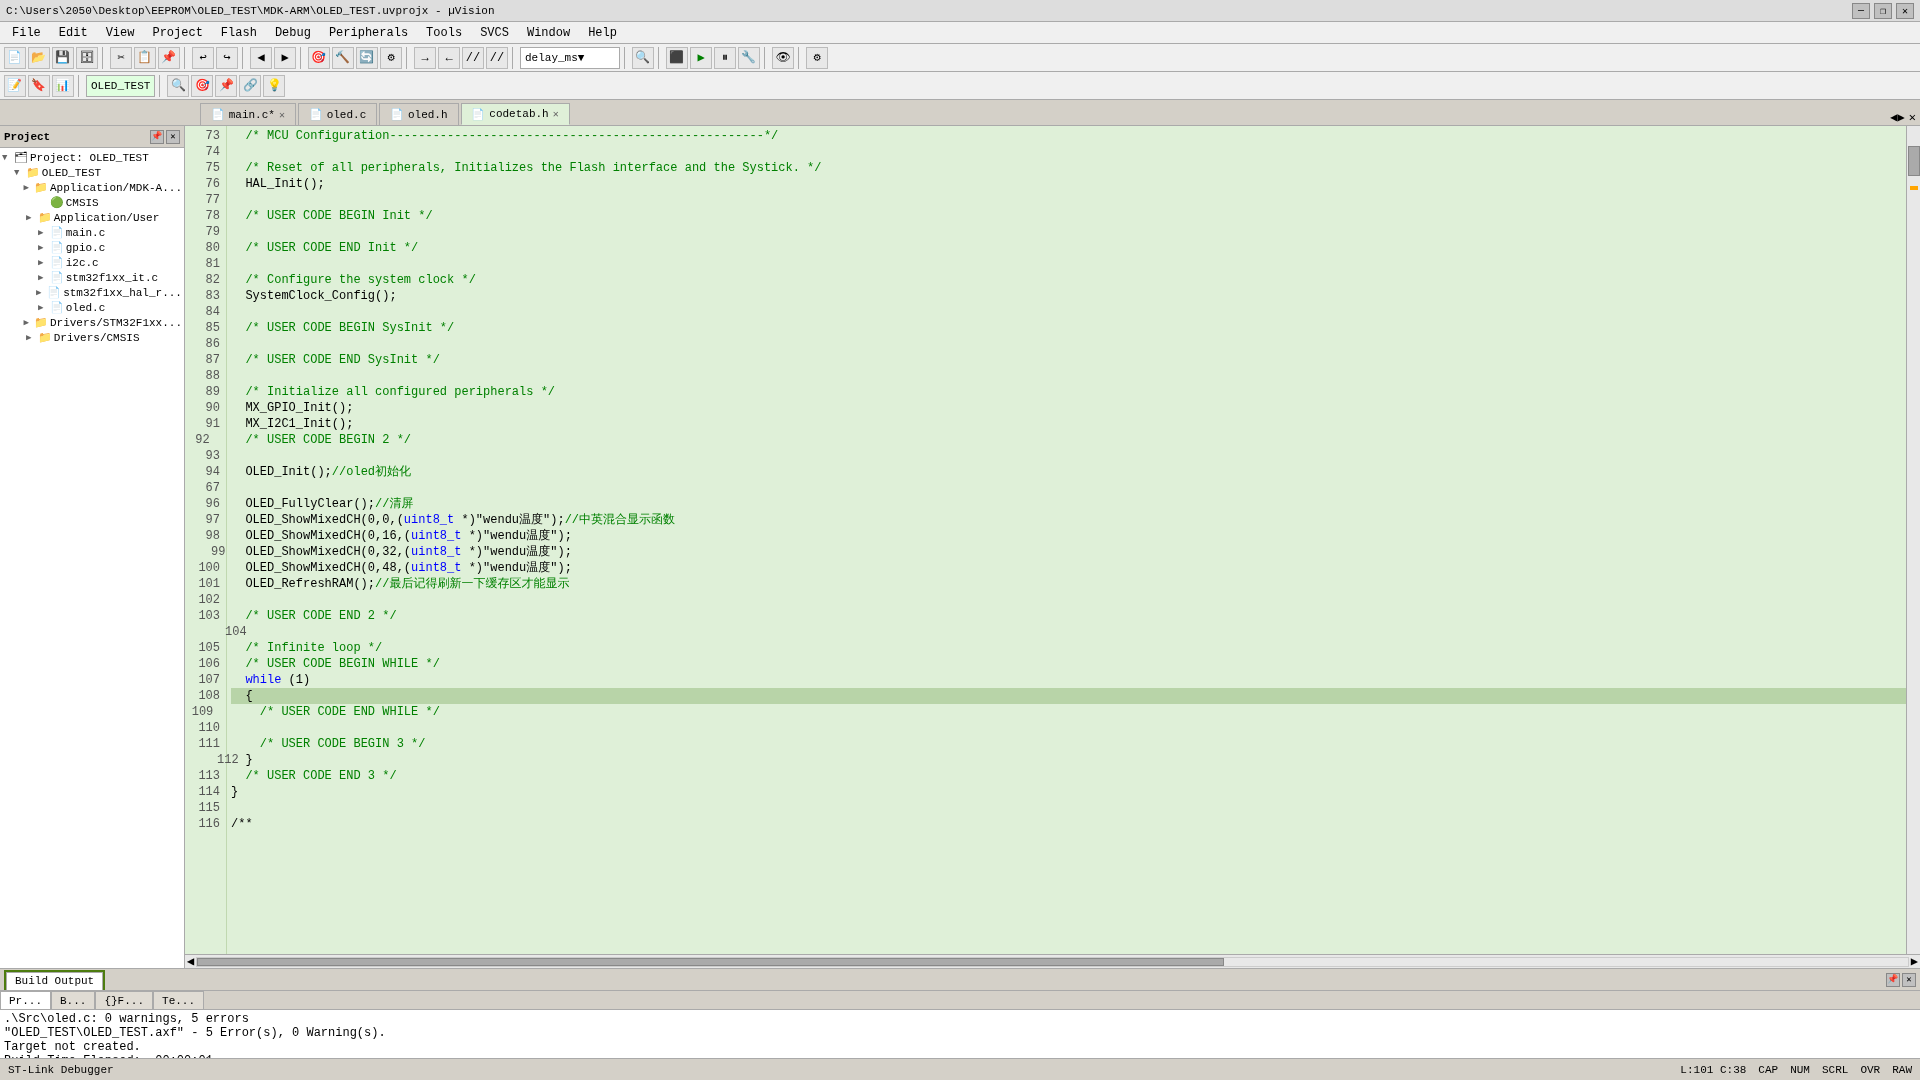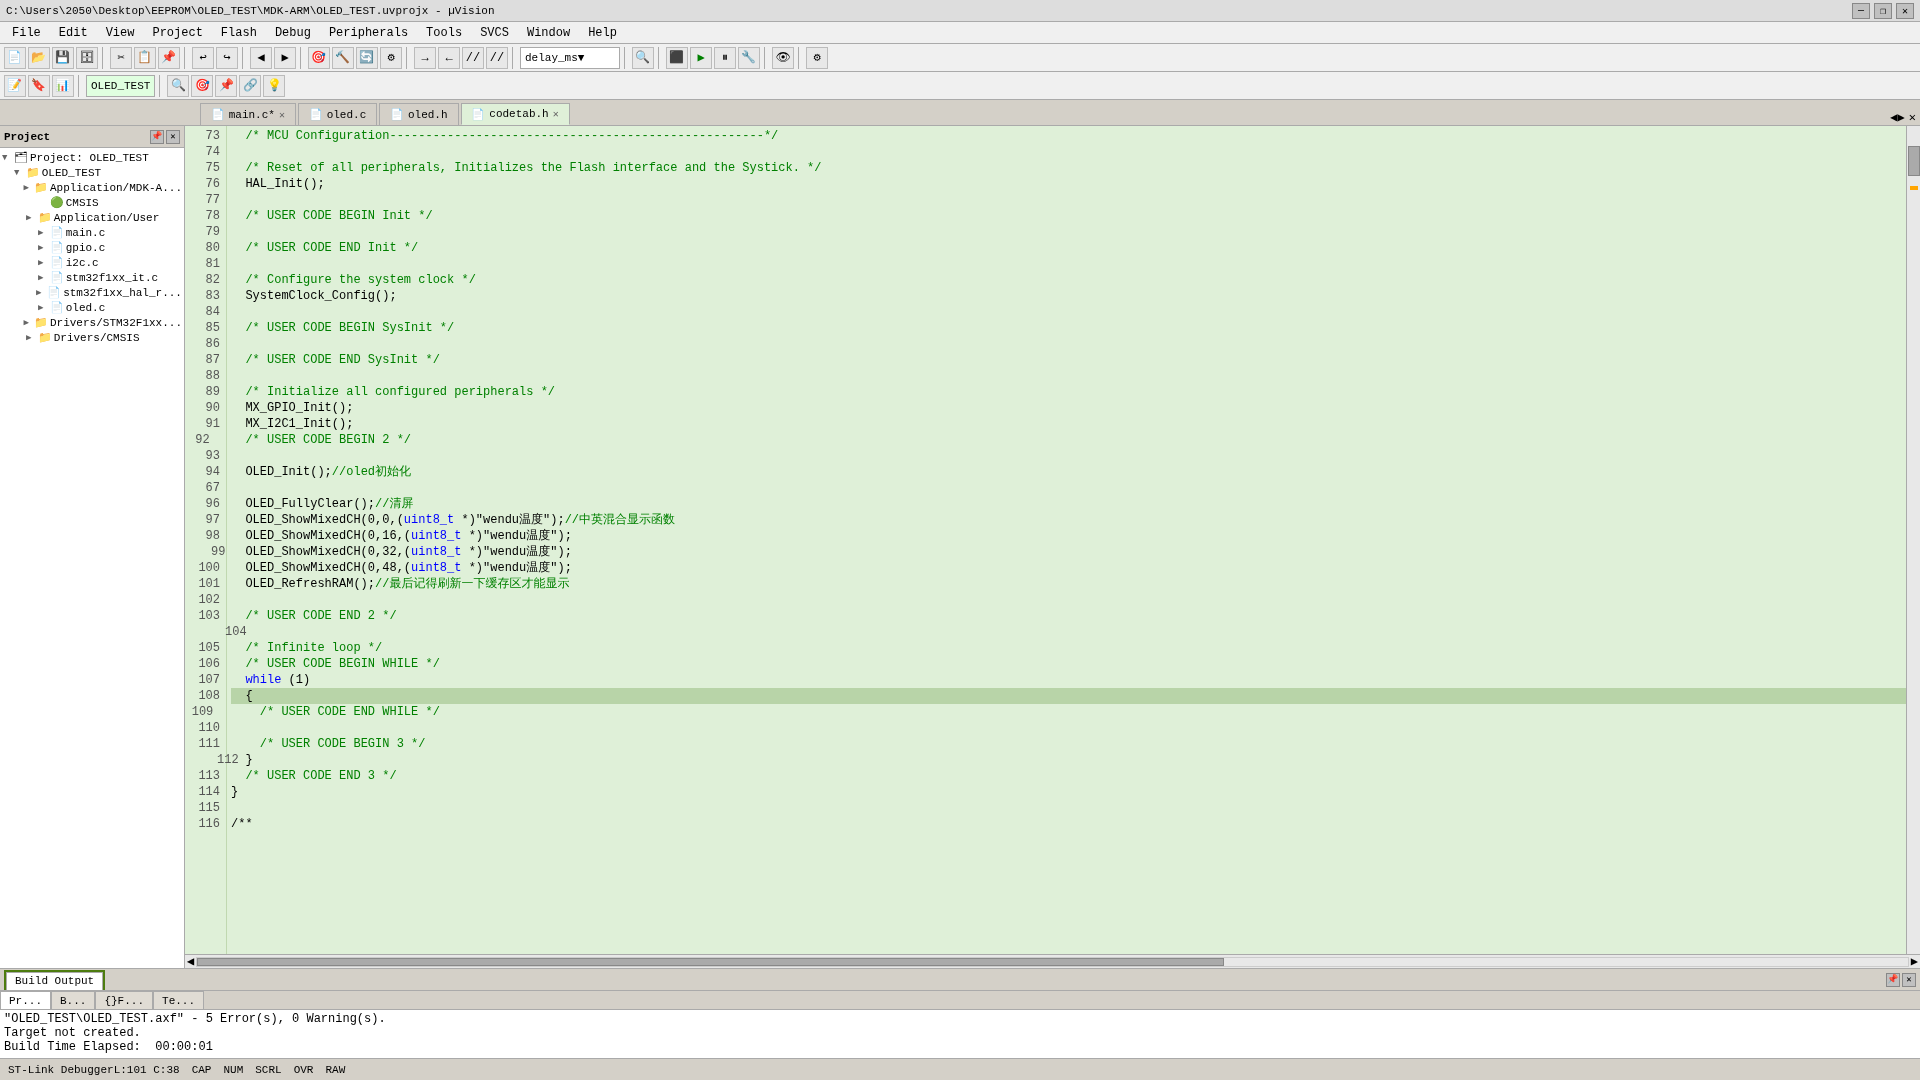--- a/index.html
+++ b/index.html
@@ -187,20 +187,21 @@
       white-space: pre;
     }
 
     
     #status-bar {
       height: 22px;
       background: #d4d0c8;
       border-top: 1px solid #aaa;
       display: flex;
       align-items: center;
+      justify-content: space-between;
       padding: 0 8px;
       font-size: 11px;
     }
     .status-left { display: flex; gap: 12px; }
     .status-right { display: flex; gap: 12px; }
 
     
     #panel-tabs {
       display: flex;
       gap: 2px;
@@ -558,21 +559,21 @@
       <div class="panel-btn">✕</div>
     </div>
   </div>
 
   <div style="display:flex;background:#d4d0c8;border-bottom:1px solid #aaa;">
     <div class="panel-tab active">Pr...</div>
     <div class="panel-tab">B...</div>
     <div class="panel-tab">{}F...</div>
     <div class="panel-tab">Te...</div>
   </div>
-  <div id="build-output"><div>"OLED_TEST\OLED_TEST.axf" - 5 Error(s), 0 Warning(s).</div><div>Target not created.</div><div>Build Time Elapsed:  00:00:01</div></div>
+  <div id="build-output"><div>.\Src\oled.c: 0 warnings, 5 errors</div><div>"OLED_TEST\OLED_TEST.axf" - 5 Error(s), 0 Warning(s).</div><div>Target not created.</div><div>Build Time Elapsed:  00:00:01</div></div>
 </div>
 
 <div id="status-bar">
   <div class="status-left">
     <span>ST-Link Debugger</span>
   </div>
   <div class="status-right">
     <span>L:101 C:38</span>
     <span>CAP</span>
     <span>NUM</span>

